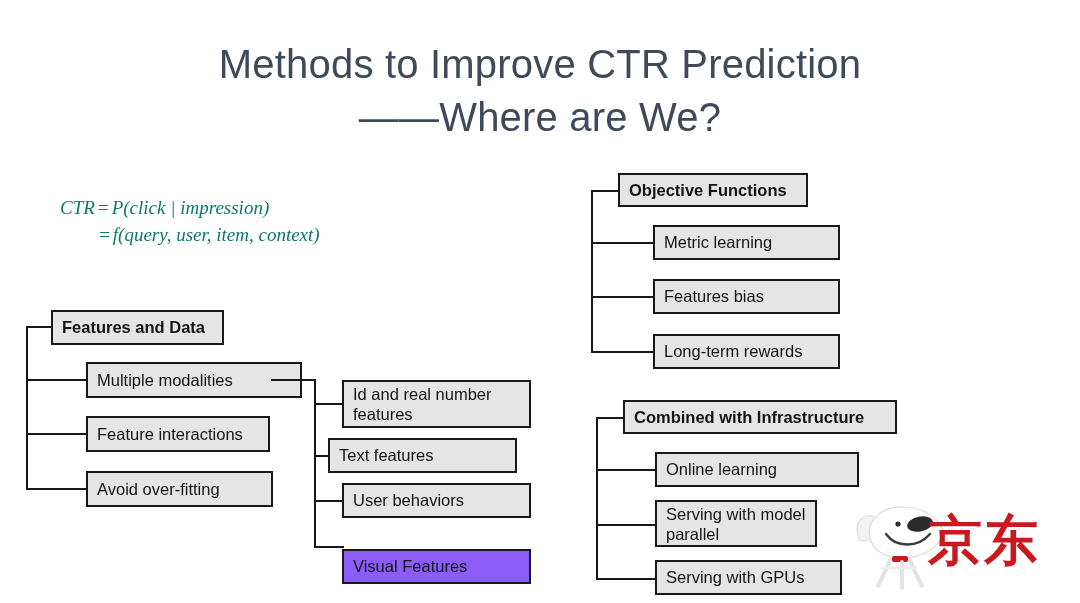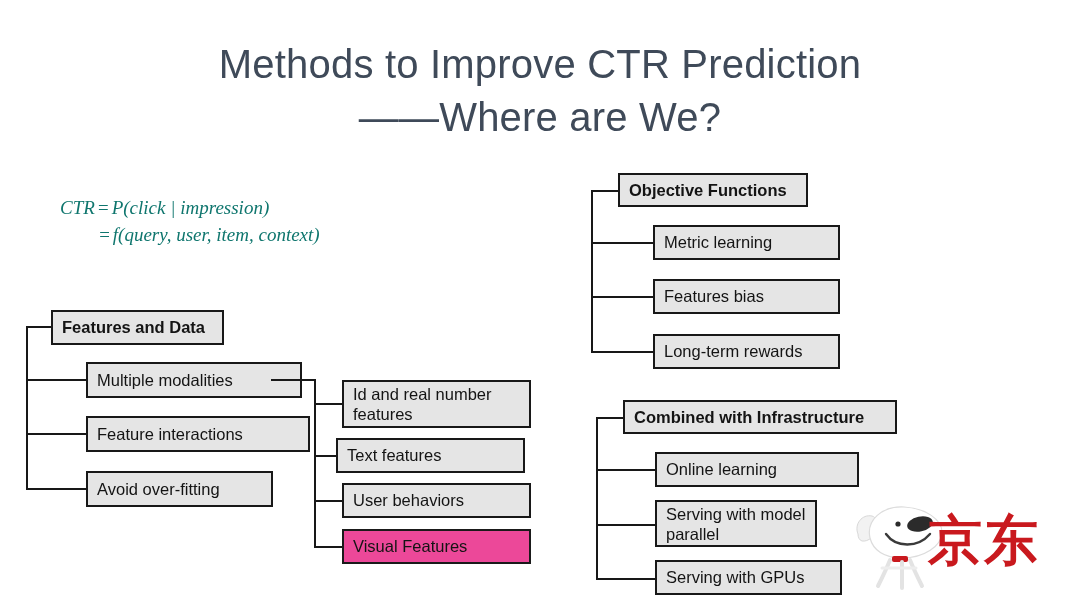--- a/index.html
+++ b/index.html
@@ -55,21 +55,21 @@
     background: #e5e5e5;
     color: #141414;
     font-family: "Liberation Sans", sans-serif;
     font-size: 16.5px;
     line-height: 21px;
     padding: 0 9px;
     display: flex;
     align-items: center;
   }
   .node.head { font-weight: bold; font-size: 16.5px; }
-  .node.highlight { background: #ec4899; border-color: #1a1a1a; }
+  .node.highlight { background: #8b5cf6; border-color: #1a1a1a; margin-top: 20px; }
   .node .txt { display: block; }
 
   .vline, .hline {
     position: absolute;
     background: #181818;
   }
   .vline { width: 2px; }
   .hline { height: 2px; }
 
   
@@ -111,38 +111,38 @@
 <div class="hline" style="left:26px; top:379px; width:61px;"></div>
 <div class="hline" style="left:26px; top:433px; width:61px;"></div>
 <div class="hline" style="left:26px; top:488px; width:61px;"></div>
 
 <div class="node head" style="left:51px; top:310px; width:173px; height:35px;">
   <span class="txt">Features and Data</span>
 </div>
 <div class="node" style="left:86px; top:362px; width:216px; height:36px;">
   <span class="txt">Multiple modalities</span>
 </div>
-<div class="node" style="left:86px; top:416px; width:224px; height:36px;">
+<div class="node" style="left:86px; top:416px; width:184px; height:36px;">
   <span class="txt">Feature interactions</span>
 </div>
 <div class="node" style="left:86px; top:471px; width:187px; height:36px;">
   <span class="txt">Avoid over-fitting</span>
 </div>
 
 <div class="hline" style="left:271px; top:379px; width:45px;"></div>
 <div class="vline" style="left:314px; top:379px; width:2px; height:168px;"></div>
 <div class="hline" style="left:314px; top:403px; width:30px;"></div>
 <div class="hline" style="left:314px; top:455px; width:30px;"></div>
 <div class="hline" style="left:314px; top:500px; width:30px;"></div>
 <div class="hline" style="left:314px; top:546px; width:30px;"></div>
 
 <div class="node" style="left:342px; top:380px; width:189px; height:48px; line-height:20px;">
   <span class="txt">Id and real number features</span>
 </div>
-<div class="node" style="left:336px; top:438px; width:189px; height:35px;">
+<div class="node" style="left:328px; top:438px; width:189px; height:35px;">
   <span class="txt">Text features</span>
 </div>
 <div class="node" style="left:342px; top:483px; width:189px; height:35px;text-align:right;">
   <span class="txt">User behaviors</span>
 </div>
 <div class="node highlight" style="left:342px; top:529px; width:189px; height:35px;">
   <span class="txt">Visual Features</span>
 </div>
 
 <div class="vline" style="left:591px; top:190px; height:163px;"></div>

